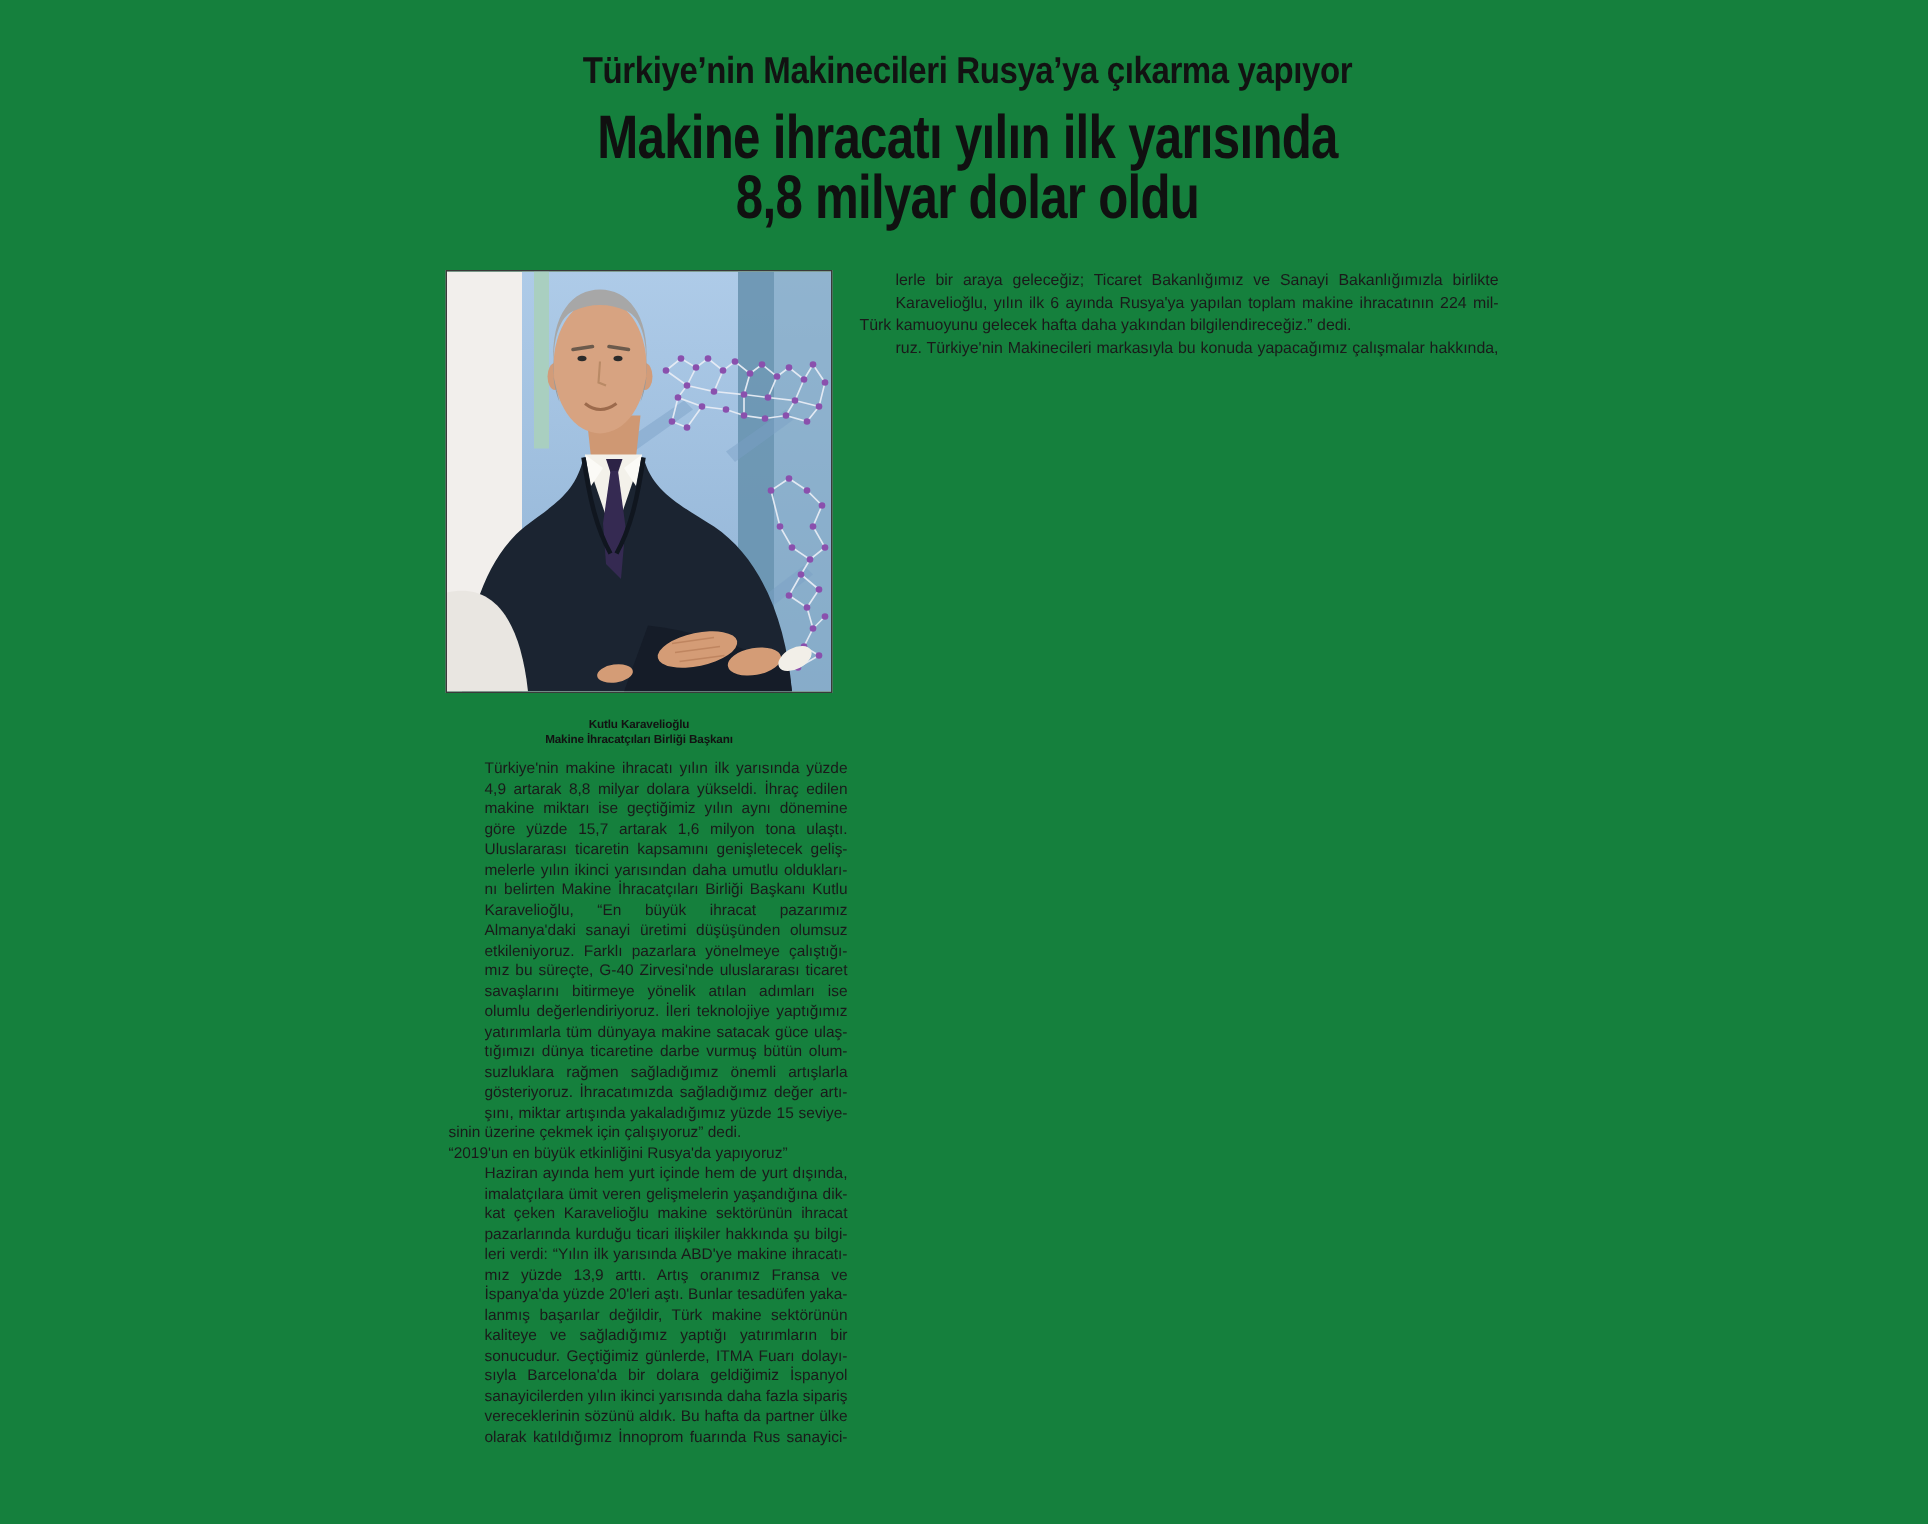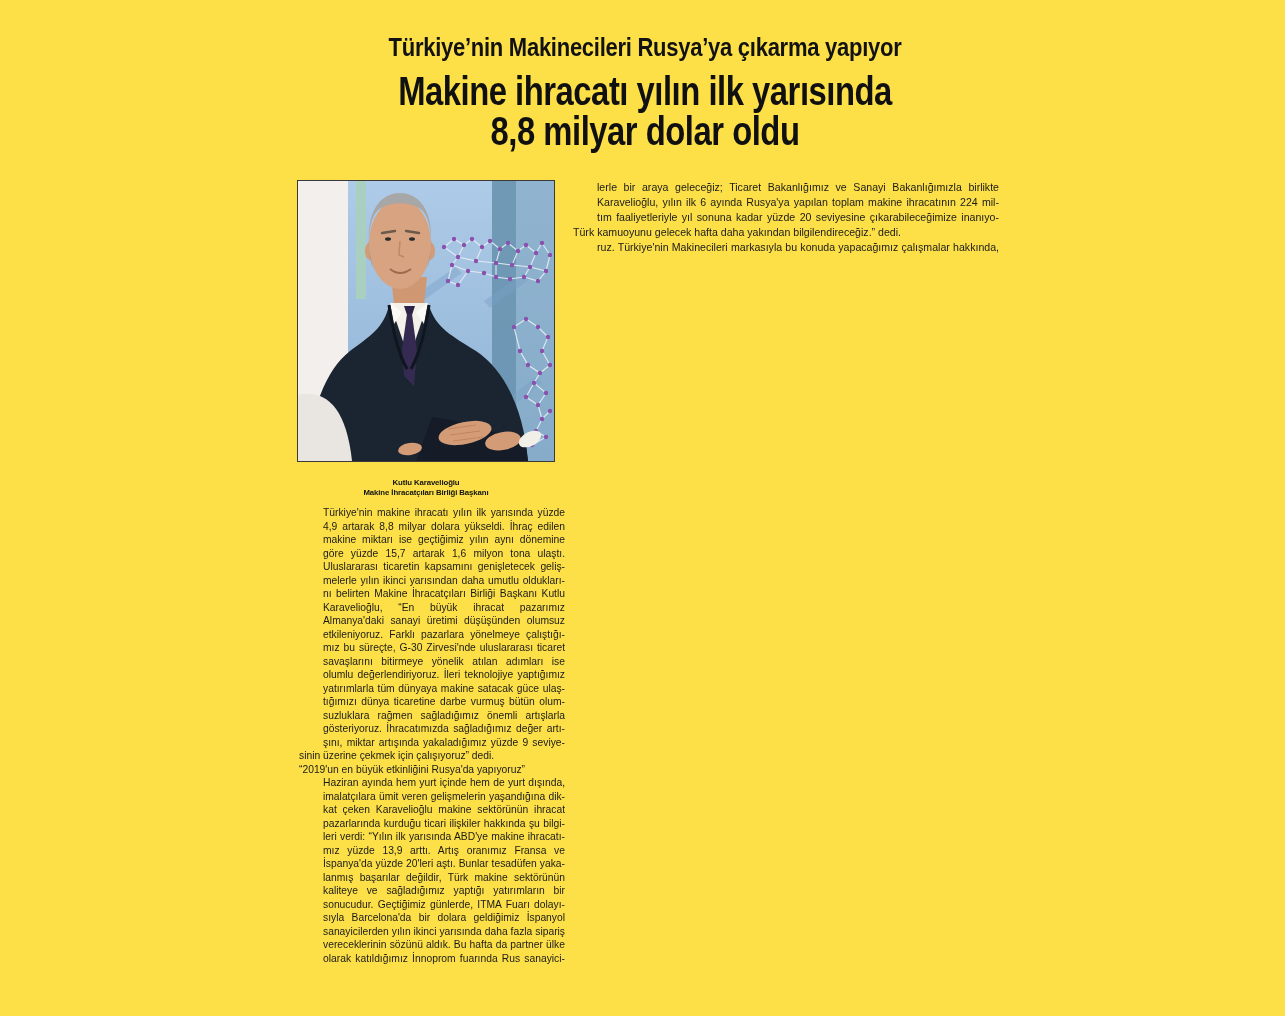--- a/index.html
+++ b/index.html
@@ -1,18 +1,18 @@
 <!DOCTYPE html>
 <html lang="tr"><head>
 <meta charset="utf-8">
 <title>newspaper-clipping</title>
 <style>
   html,body { margin:0; padding:0; background:#ffffff; }
   .page {
-    position:relative; width:1285px; height:1016px; background:#fde047;
+    position:relative; width:1285px; height:1016px; background:#15803d;
     font-family:"Liberation Sans", sans-serif; color:#161616; overflow:hidden;
   }
   .kicker {
     position:absolute; left:245px; top:33px; width:800px;
     text-align:center; font-weight:700; font-size:25px; line-height:28px;
     letter-spacing:-0.3px; transform:scaleX(0.88); transform-origin:50% 50%;
     color:#121212;
   }
   .headline {
     position:absolute; left:215px; top:71px; width:860px;
@@ -198,28 +198,28 @@
       <div class="line just">Türkiye'nin makine ihracatı yılın ilk yarısında yüzde</div>
       <div class="line just">4,9 artarak 8,8 milyar dolara yükseldi. İhraç edilen</div>
       <div class="line just">makine miktarı ise geçtiğimiz yılın aynı dönemine</div>
       <div class="line just">göre yüzde 15,7 artarak 1,6 milyon tona ulaştı.</div>
       <div class="line just">Uluslararası ticaretin kapsamını genişletecek geliş-</div>
       <div class="line just">melerle yılın ikinci yarısından daha umutlu oldukları-</div>
       <div class="line just">nı belirten Makine İhracatçıları Birliği Başkanı Kutlu</div>
       <div class="line just">Karavelioğlu, “En büyük ihracat pazarımız</div>
       <div class="line just">Almanya'daki sanayi üretimi düşüşünden olumsuz</div>
       <div class="line just">etkileniyoruz. Farklı pazarlara yönelmeye çalıştığı-</div>
-      <div class="line just">mız bu süreçte, G-30 Zirvesi'nde uluslararası ticaret</div>
+      <div class="line just">mız bu süreçte, G-40 Zirvesi'nde uluslararası ticaret</div>
       <div class="line just">savaşlarını bitirmeye yönelik atılan adımları ise</div>
       <div class="line just">olumlu değerlendiriyoruz. İleri teknolojiye yaptığımız</div>
       <div class="line just">yatırımlarla tüm dünyaya makine satacak güce ulaş-</div>
       <div class="line just">tığımızı dünya ticaretine darbe vurmuş bütün olum-</div>
       <div class="line just">suzluklara rağmen sağladığımız önemli artışlarla</div>
       <div class="line just">gösteriyoruz. İhracatımızda sağladığımız değer artı-</div>
-      <div class="line just">şını, miktar artışında yakaladığımız yüzde 9 seviye-</div>
+      <div class="line just">şını, miktar artışında yakaladığımız yüzde 15 seviye-</div>
       <div class="line">sinin üzerine çekmek için çalışıyoruz” dedi.</div>
       <div class="line">“2019'un en büyük etkinliğini Rusya'da yapıyoruz”</div>
       <div class="line just">Haziran ayında hem yurt içinde hem de yurt dışında,</div>
       <div class="line just">imalatçılara ümit veren gelişmelerin yaşandığına dik-</div>
       <div class="line just">kat çeken Karavelioğlu makine sektörünün ihracat</div>
       <div class="line just">pazarlarında kurduğu ticari ilişkiler hakkında şu bilgi-</div>
       <div class="line just">leri verdi: “Yılın ilk yarısında ABD'ye makine ihracatı-</div>
       <div class="line just">mız yüzde 13,9 arttı. Artış oranımız Fransa ve</div>
       <div class="line just">İspanya'da yüzde 20'leri aştı. Bunlar tesadüfen yaka-</div>
       <div class="line just">lanmış başarılar değildir, Türk makine sektörünün</div>
@@ -227,18 +227,17 @@
       <div class="line just">sonucudur.  Geçtiğimiz günlerde, ITMA Fuarı dolayı-</div>
       <div class="line just">sıyla Barcelona'da bir dolara geldiğimiz İspanyol</div>
       <div class="line just">sanayicilerden yılın ikinci yarısında daha fazla sipariş</div>
       <div class="line just">vereceklerinin sözünü aldık. Bu hafta da partner ülke</div>
       <div class="line just">olarak katıldığımız İnnoprom fuarında Rus sanayici-</div>
     </div>
 
   <div id="col-right" class="col">
       <div class="line just">lerle bir araya geleceğiz; Ticaret Bakanlığımız ve Sanayi Bakanlığımızla birlikte</div>
       <div class="line just">Karavelioğlu, yılın ilk 6 ayında Rusya'ya yapılan toplam makine ihracatının 224 mil-</div>
-      <div class="line just">tım faaliyetleriyle yıl sonuna kadar yüzde 20 seviyesine çıkarabileceğimize inanıyo-</div>
       <div class="line">Türk kamuoyunu gelecek hafta daha yakından bilgilendireceğiz.” dedi.</div>
       <div class="line just">ruz. Türkiye'nin Makinecileri markasıyla bu konuda yapacağımız çalışmalar hakkında,</div>
     </div>
 
 </div>
 
 </body></html>

